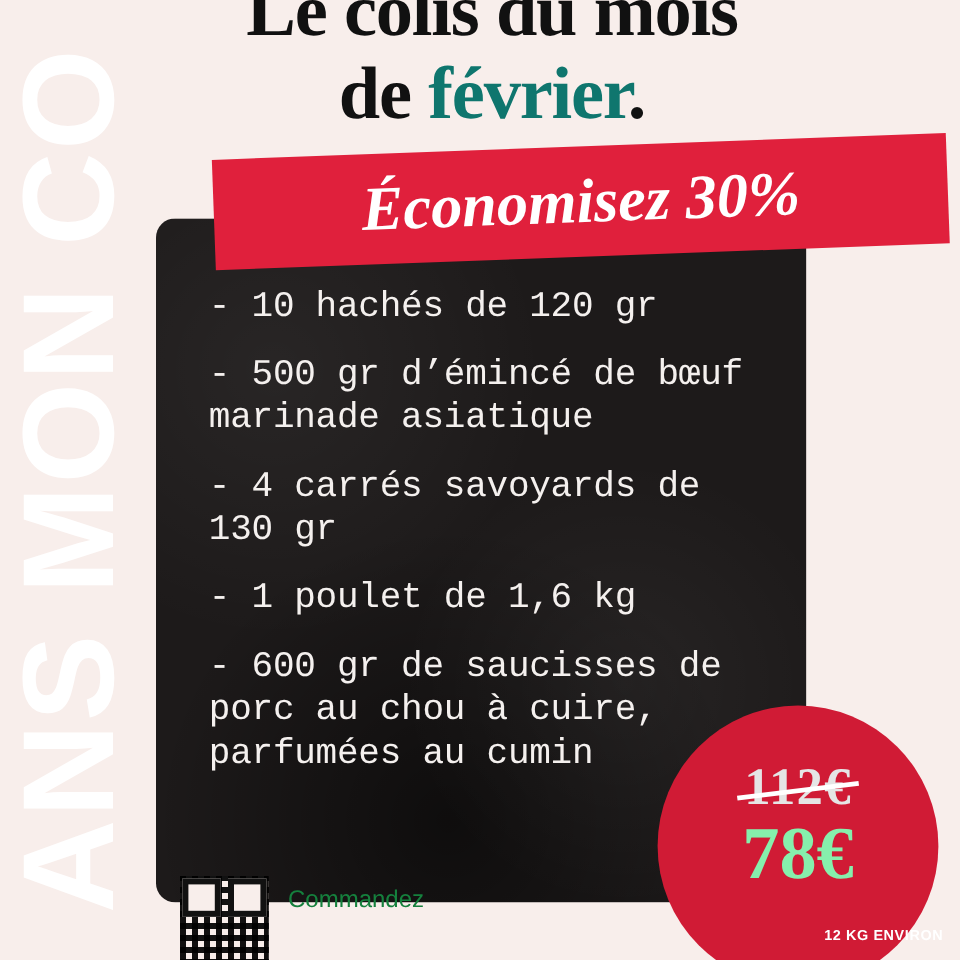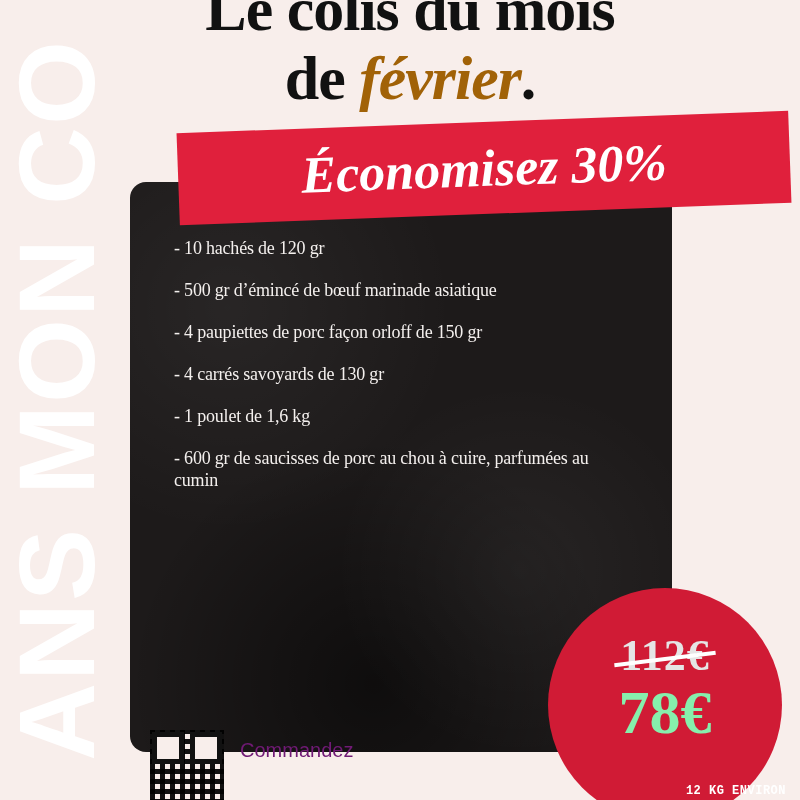--- a/index.html
+++ b/index.html
@@ -61,22 +61,21 @@
   .headline .line2 {
     font-size: 62px;
     font-weight: 700;
     color: #111111;
     letter-spacing: -1px;
     line-height: 1.05;
     margin-top: 6px;
     white-space: nowrap;
   }
   .headline .month {
-    font-style: italic;
-    color: #a16207;
+    color: #0f766e;
     text-align: right;
   }
   .headline .dot {
     color: #111111;
     font-style: normal;
   }
 
   
   .ribbon {
     position: absolute;
@@ -113,22 +112,22 @@
       radial-gradient(circle at 18% 22%, rgba(255,255,255,0.05), rgba(255,255,255,0) 36%),
       radial-gradient(circle at 72% 68%, rgba(255,255,255,0.045), rgba(255,255,255,0) 34%),
       radial-gradient(circle at 45% 88%, rgba(0,0,0,0.5), rgba(0,0,0,0) 42%);
     border-radius: 16px;
     z-index: 3;
     box-sizing: border-box;
     padding: 56px 44px 20px 44px;
   }
   .item {
     color: #f4f0ee;
-    font-family: Liberation Serif, serif;
-    font-size: 18px;
+    font-family: Liberation Mono, monospace;
+    font-size: 30px;
     line-height: 1.22;
     margin-bottom: 20px;
     letter-spacing: -0.2px;
   }
   .item:last-child { margin-bottom: 0; }
 
   
   .price-badge {
     position: absolute;
     right: 18px;
@@ -199,30 +198,30 @@
     width: 22px;
     height: 22px;
     border: 5px solid #111;
     background: #f8eeeb;
   }
   .qr::before { left: 2px; top: 2px; }
   .qr::after { right: 2px; top: 2px; }
   .footer-text {
     font-family: "Liberation Sans", sans-serif;
     font-size: 20px;
-    color: #701a75;
+    color: #15803d;
     line-height: 1.25;
     padding-top: 8px;
     max-width: 300px;
   }
   .footer-note {
     position: absolute;
     right: 14px;
-    bottom: 2px;
-    font-family: Liberation Mono, monospace;
+    bottom: 14px;
+    font-family: Liberation Sans, sans-serif;
     font-weight: 700;
     font-size: 12px;
     color: #ffffff;
     letter-spacing: 0.5px;
     z-index: 7;
   }
 </style>
 </head>
 <body>
 
@@ -235,21 +234,20 @@
   <div class="line2"><span>de </span><span class="month">février</span><span class="dot">.</span></div>
 </div>
 
 <div class="ribbon">
   <div class="ribbon-text">Économisez 30%</div>
 </div>
 
 <div class="card">
   <div class="item">- 10 hachés de 120 gr</div>
   <div class="item">- 500 gr d’émincé de bœuf marinade asiatique</div>
-  <div class="item">- 4 paupiettes de porc façon orloff de 150 gr</div>
   <div class="item">- 4 carrés savoyards de 130 gr</div>
   <div class="item">- 1 poulet de 1,6 kg</div>
   <div class="item">- 600 gr de saucisses de porc au chou à cuire, parfumées au cumin</div>
 </div>
 
 <div class="footer">
   <div class="qr"></div>
   <div class="footer-text">Commandez</div>
 </div>
 

